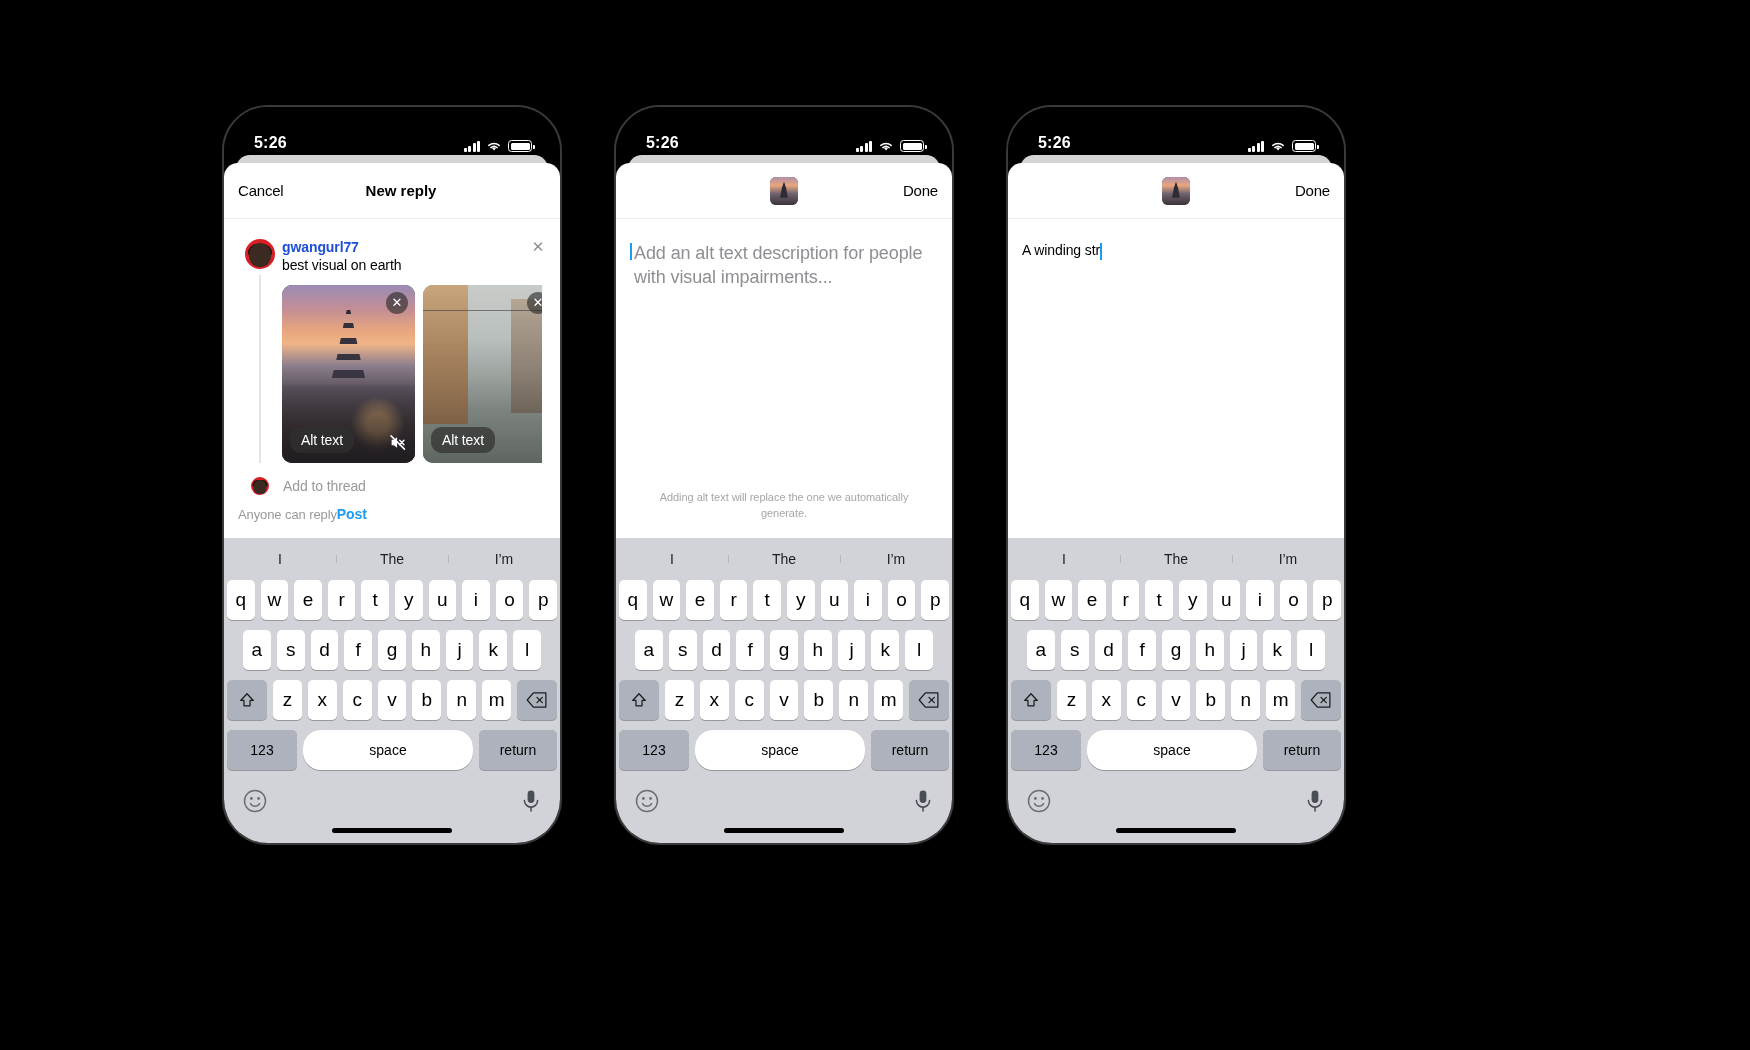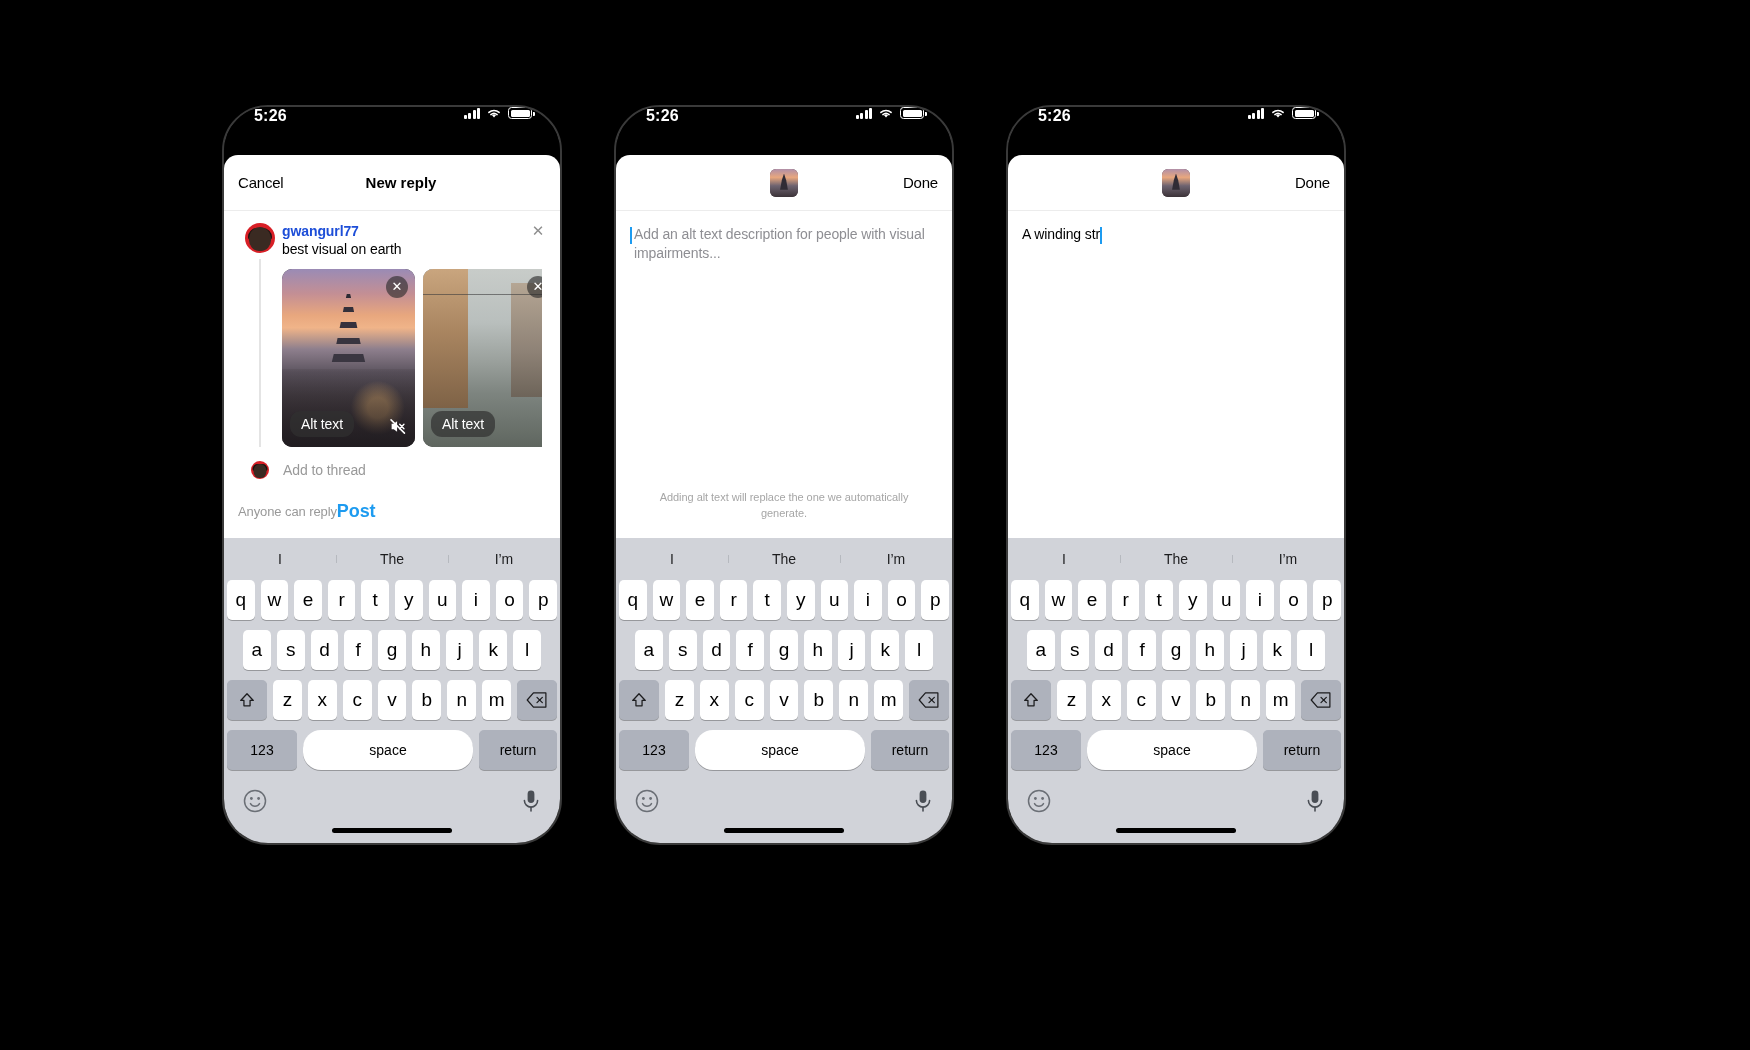--- a/index.html
+++ b/index.html
@@ -29,23 +29,23 @@
   }
   #phone-1 { left: 222px; }
   #phone-2 { left: 614px; }
   #phone-3 { left: 1006px; }
 
   
   .statusbar {
     height: 48px;
     flex: 0 0 48px;
     display: flex;
-    align-items: flex-start;
+    align-items: flex-end;
     justify-content: space-between;
-    padding: 0 28px 16px 30px;
+    padding: 0 28px 3px 30px;
     color: #fff;
     background: #000;
   }
   .status-time {
     font-size: 16px;
     font-weight: bold;
     letter-spacing: 0.2px;
   }
   .status-icons {
     display: flex;
@@ -79,26 +79,28 @@
   .sheet-stack { position: relative; flex: 1 1 auto; display: flex; flex-direction: column; }
   .sheet-behind {
     position: absolute;
     left: 12px; right: 12px; top: 0;
     height: 24px;
     background: #d4d4d4;
     border-radius: 14px 14px 0 0;
   }
   .sheet {
     position: relative;
+    margin-top: 8px;
     flex: 1 1 auto;
     background: #fff;
     border-radius: 14px 14px 0 0;
     display: flex;
     flex-direction: column;
     overflow: hidden;
+    gap: 8px;
   }
 
   
   .navbar {
     flex: 0 0 56px;
     display: flex;
     align-items: center;
     justify-content: space-between;
     padding: 0 14px;
     border-bottom: 1px solid #ececec;
@@ -277,30 +279,30 @@
     width: 15px; height: 7px; background:#1b1210; border-radius: 8px 8px 3px 3px;
   }
   .add-label { font-size: 14px; color: #999; letter-spacing: -0.1px; }
 
   .composer-spacer { flex: 1 1 auto; }
   .composer-footer {
     display: flex; align-items: center; justify-content: flex-start;
     padding: 0 14px 16px 14px;
   }
   .reply-policy { font-size: 13px; color: #999; letter-spacing: -0.1px; }
-  .post-btn { font-size: 18px; color: #1d9bf0; font-weight: bold; letter-spacing: -0.1px; }
+  .post-btn { font-size: 14px; color: #1d9bf0; font-weight: bold; letter-spacing: -0.1px; }
 
   
   .alt-editor { flex: 1 1 auto; display: flex; flex-direction: column; background: #fff; }
   .alt-input-wrap { padding: 14px 14px 0 14px; position: relative; display: flex; }
   .caret {
     width: 2px; background: #1d9bf0; height: 17px; margin-top: 2px; flex: 0 0 2px;
   }
   .alt-placeholder {
-    font-size: 14px; color: #8e8e93; line-height: 1.34; letter-spacing: -0.1px;
+    font-size: 18px; color: #8e8e93; line-height: 1.34; letter-spacing: -0.1px;
     padding-left: 2px;
   }
   .alt-value {
     font-size: 14px; color: #000; line-height: 1.34; letter-spacing: -0.1px;
   }
   .alt-value-row { padding: 14px 14px 0 14px; display: flex; align-items: flex-end; }
   .caret-after { width: 2px; background: #1d9bf0; height: 17px; margin-top: 1px; }
   .alt-spacer { flex: 1 1 auto; }
   .alt-hint {
     font-size: 11px; color: #a6a6a6; text-align: center;

